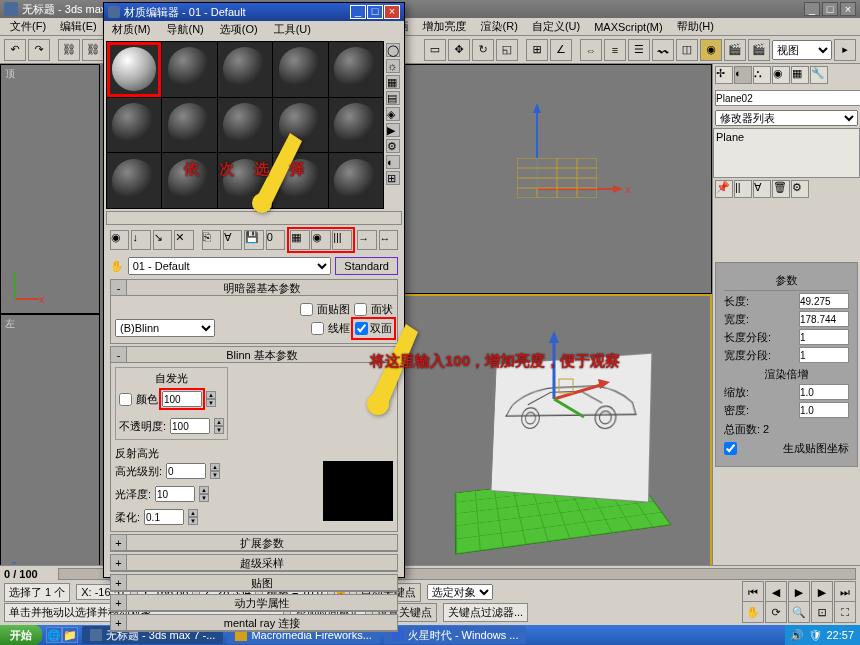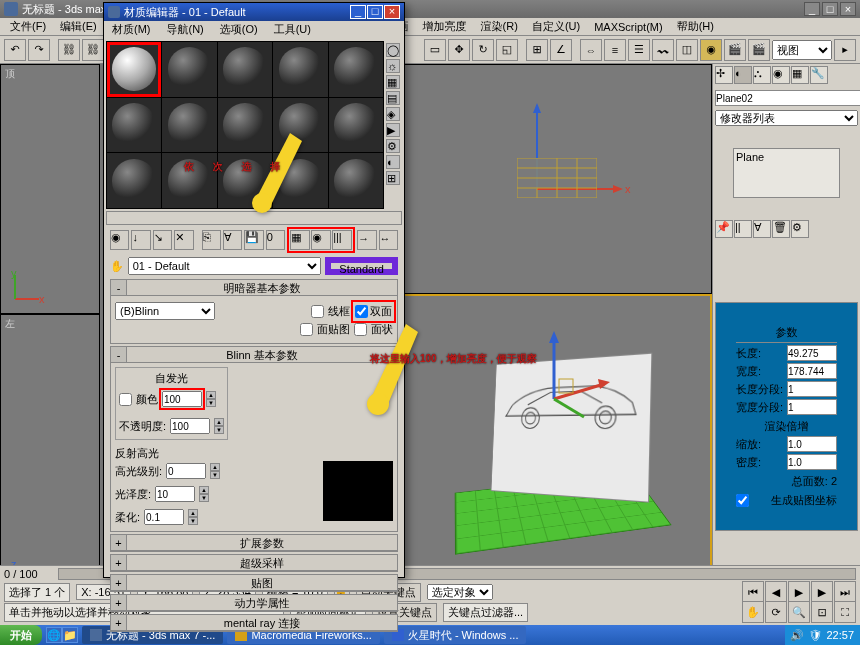--- a/index.html
+++ b/index.html
@@ -24,27 +24,27 @@
 .vp-tl { left: 0; top: 0; width: 100px; height: 250px; }
 .vp-bl { left: 0; top: 250px; width: 100px; bottom: 0; }
 .vp-tr { left: 402px; top: 0; right: 0; height: 230px; }
 .vp-br { left: 402px; top: 230px; right: 0; bottom: 0; border: 2px solid #d4a017; }
 .axis-gizmo { position: absolute; bottom: 8px; left: 8px; width: 36px; height: 36px; }
 .vp-label { position: absolute; top: 2px; left: 4px; color: #ccc; font-size: 10px; }
 
 .right-panel { width: 148px; background: #d4d0c8; border-left: 1px solid #888; display: flex; flex-direction: column; }
 .right-panel .tabs { height: 24px; display: flex; gap: 1px; padding: 2px; }
 .right-panel .tab-ic { width: 18px; height: 18px; border: 1px solid #888; background: #e0ddd5; }
-.right-panel .section { border: 1px solid #888; margin: 2px; padding: 20px; background: #0369a1; }
+.right-panel .section { border: 1px solid #888; margin: 2px; padding: 8px; background: #a3a3a3; }
 .right-panel input[type=text] { width: 50px; height: 16px; font-size: 10px; background: #fff; border: 1px solid #888; }
 .right-panel .row { display: flex; align-items: center; justify-content: space-between; margin: 2px 0; }
 .right-panel .lst { height: 50px; background: #e8e6e0; border: 1px solid #888; padding: 2px; }
 
 .bottom-bar { position: absolute; bottom: 20px; left: 0; right: 0; height: 60px; background: #d4d0c8; border-top: 1px solid #888; }
-.timeline { height: 16px; display: flex; align-items: center; padding: 0 4px; gap: 20px; }
+.timeline { height: 16px; display: flex; align-items: center; padding: 0 4px; gap: 20px; font-weight: bold; }
 .status-row { height: 20px; display: flex; align-items: center; padding: 0 4px; gap: 6px; font-size: 10px; }
 .status-row .field { background: #e8e6e0; border: 1px solid #888; padding: 1px 4px; }
 .status-row .btns { margin-left: auto; display: flex; gap: 1px; }
 
 .taskbar { position: absolute; bottom: 0; left: 0; right: 0; height: 20px; background: linear-gradient(#3a76d9, #225bb5); display: flex; align-items: center; }
 .start-btn { height: 20px; padding: 0 10px; background: linear-gradient(#5fb850, #2e8a26); color: #fff; font-weight: bold; display: flex; align-items: center; border-radius: 0 8px 8px 0; }
 .task-item { height: 18px; background: #3468c0; color: #fff; margin-left: 4px; padding: 0 8px; display: flex; align-items: center; border-radius: 2px; font-size: 10px; }
 .task-item.active { background: #204a8a; }
 .tray { margin-left: auto; background: #1a8dd8; height: 20px; padding: 0 6px; display: flex; align-items: center; color: #fff; gap: 4px; }
 
@@ -68,40 +68,40 @@
 .slot-side .sb { width: 14px; height: 14px; background: #c0c0c0; border: 1px solid #888; }
 
 .me-scroll { height: 14px; background: #d4d0c8; border: 1px solid #888; margin: 0 2px; }
 
 .me-toolbar { height: 26px; display: flex; align-items: center; padding: 0 4px; gap: 2px; margin: 2px; }
 .me-toolbar .tb { width: 20px; height: 20px; border: 1px solid #888; background: #d4d0c8; }
 .me-toolbar .group { border: 2px solid red; padding: 1px; display: flex; gap: 1px; }
 
 .me-name { height: 22px; display: flex; align-items: center; padding: 0 6px; gap: 4px; }
 .me-name select { flex: 1; height: 18px; font-size: 11px; }
-.me-name .type-btn { height: 18px; padding: 0 8px; border: 6px solid #6d28d9; background: #d4d0c8; }
+.me-name .type-btn { height: 18px; padding: 0 8px; border: 1px solid #6d28d9; background: #d4d0c8; }
 
 .rollout { margin: 2px 6px; border: 1px solid #888; }
 .rollout-hdr { height: 16px; background: #d0ccc4; text-align: center; line-height: 16px; font-size: 11px; border-bottom: 1px solid #888; display: flex; }
 .rollout-hdr .pm { width: 16px; background: #c0beb8; border-right: 1px solid #888; }
 .rollout-hdr .txt { flex: 1; }
 .rollout-body { padding: 4px; background: #d4d0c8; }
 .rollout-body .row { display: flex; align-items: center; gap: 4px; margin: 2px 0; }
 .rollout-body label { font-size: 11px; }
 .rollout-body select { height: 18px; }
 .rollout-body input[type=text] { width: 40px; height: 16px; font-size: 10px; }
 .rollout-body .swatch { width: 50px; height: 14px; border: 1px solid #000; background: #808080; }
 .rollout-body .swatch.dark { background: #000; }
 .rollout-body .swatch.white { background: #fff; }
 .rollout-body .spinner-btns { width: 10px; height: 16px; display: flex; flex-direction: column; }
 .rollout-body .spinner-btns div { flex: 1; background: #c0c0c0; border: 1px solid #888; font-size: 6px; text-align: center; line-height: 6px; }
 .hl-red { outline: 2px solid red; outline-offset: 1px; }
 .highlight-preview { width: 70px; height: 60px; background: #000; margin-left: auto; }
 
-.anno-text { position: absolute; color: #c01818; font-weight: bold; font-size: 10px; z-index: 200; text-shadow: 0 0 2px #000; }
+.anno-text { position: absolute; color: #c01818; font-weight: bold; font-size: 15px; z-index: 200; text-shadow: 0 0 2px #000; }
 .yellow-arrow { position: absolute; z-index: 150; }
 .yellow-arrow svg { filter: drop-shadow(1px 1px 2px rgba(0,0,0,0.4)); }
 
 .persp-axis { position: absolute; left: 50%; top: 15%; transform: translateX(-50%); }
 .grid-plane { position: absolute; left: 50%; top: 50%; transform: translate(-50%, -50%); }
 
 .car-scene { position: absolute; inset: 10px; }
 .green-plane { position: absolute; left: 15%; bottom: 12%; width: 70%; height: 35%; background: #4fc235; transform: perspective(400px) rotateX(55deg) rotateZ(-12deg); border: 1px solid #2a8018; background-image: repeating-linear-gradient(0deg, #3fa528 0 1px, transparent 1px 20px), repeating-linear-gradient(90deg, #3fa528 0 1px, transparent 1px 20px); }
 .car-plane { position: absolute; left: 22%; top: 18%; width: 62%; height: 48%; background: #eaeaea; transform: perspective(500px) rotateY(-28deg) rotateX(4deg); border: 1px solid #888; }
 .car-sil { position: absolute; inset: 10% 6%; }
@@ -245,21 +245,21 @@
     <div class="tabs">
       <div class="tab-ic">✢</div>
       <div class="tab-ic" style="background:#b8b4ac">◐</div>
       <div class="tab-ic">⛬</div>
       <div class="tab-ic">◉</div>
       <div class="tab-ic">▦</div>
       <div class="tab-ic">🔧</div>
     </div>
     <input type="text" style="width: 100%; margin: 2px;" value="Plane02">
     <select style="margin:2px"><option>修改器列表</option></select>
-    <div class="lst" style="margin:20px">
+    <div class="lst" style="margin:0">
       <div>Plane</div>
     </div>
     <div style="display:flex;gap:1px;margin:2px">
       <div class="tab-ic">📌</div>
       <div class="tab-ic">||</div>
       <div class="tab-ic">∀</div>
       <div class="tab-ic">🗑</div>
       <div class="tab-ic">⚙</div>
     </div>
     <div style="height:60px"></div>
@@ -283,21 +283,21 @@
         </div>
       <div style="text-align:center;margin-top:4px">渲染倍增</div>
       <div class="row">
           <span>缩放:</span>
           <input type="text" value="1.0" style="">
         </div>
       <div class="row">
           <span>密度:</span>
           <input type="text" value="1.0" style="">
         </div>
-      <div style="text-align:right;margin:4px 0">总面数: 2</div>
+      <div style="margin:4px 0">总面数: 2</div>
       <div class="row">
           <input type="checkbox" checked="" style="">
           <span>生成贴图坐标</span>
         </div>
     </div>
   </div>
 </div>
 
 <div class="mat-editor">
   <div class="me-title">
@@ -398,36 +398,36 @@
     <button class="type-btn">Standard</button>
   </div>
 
   <div class="rollout">
     <div class="rollout-hdr">
         <div class="pm">-</div>
         <div class="txt">明暗器基本参数</div>
       </div>
     <div class="rollout-body">
       <div class="row">
+        <div style="width:100px"></div>
+        <div style="flex:1"></div>
+        <input type="checkbox" style="">
+          <label>面贴图</label>
+        <input type="checkbox" style="">
+          <label>面状</label>
+      </div>
+      <div class="row">
         <select style="width:100px"><option>(B)Blinn</option></select>
         <div style="flex:1"></div>
         <input type="checkbox" style="">
           <label>线框</label>
         <span class="hl-red" style="display:inline-flex;align-items:center;gap:2px;padding:1px">
           <input type="checkbox" checked="" style="">
             <label>双面</label>
         </span>
-      </div>
-      <div class="row">
-        <div style="width:100px"></div>
-        <div style="flex:1"></div>
-        <input type="checkbox" style="">
-          <label>面贴图</label>
-        <input type="checkbox" style="">
-          <label>面状</label>
       </div>
     </div>
   </div>
 
   <div class="rollout blinn-section">
     <div class="rollout-hdr">
         <div class="pm">-</div>
         <div class="txt">Blinn 基本参数</div>
       </div>
     <div class="rollout-body">

